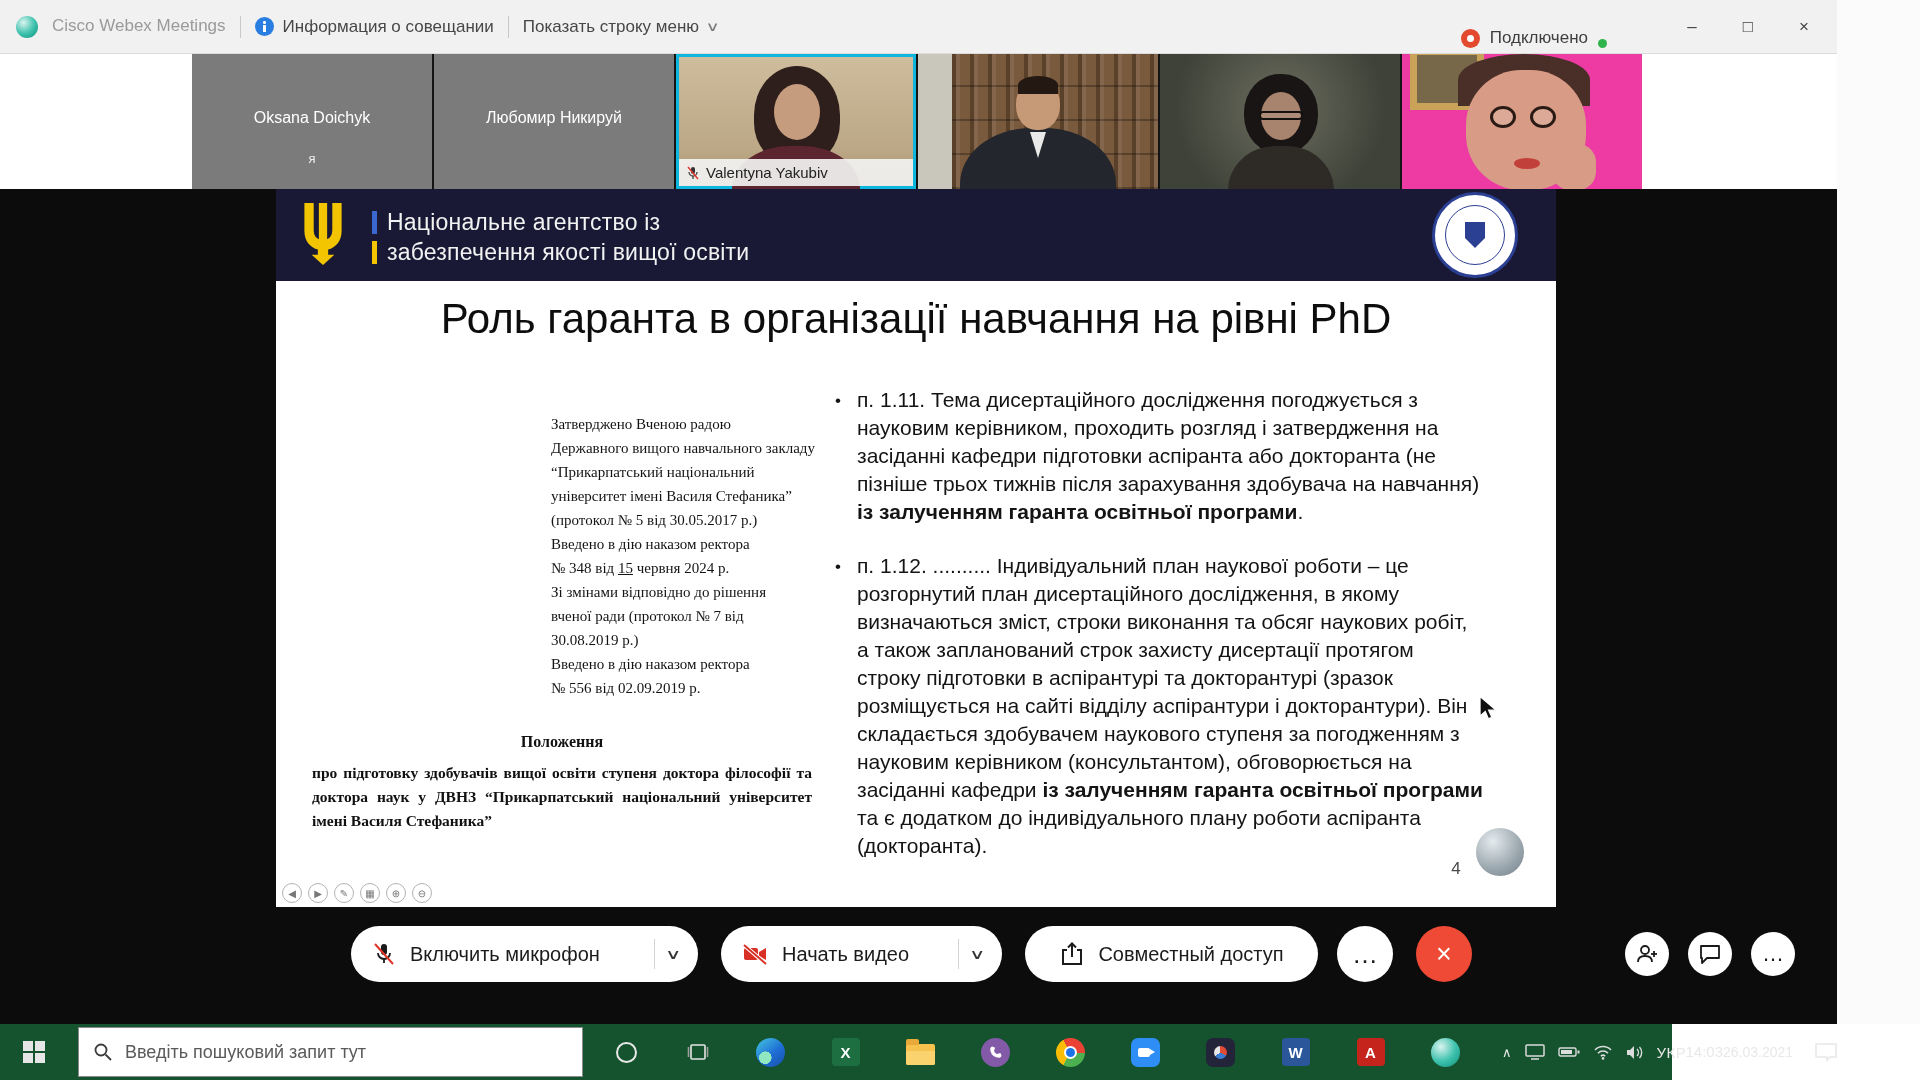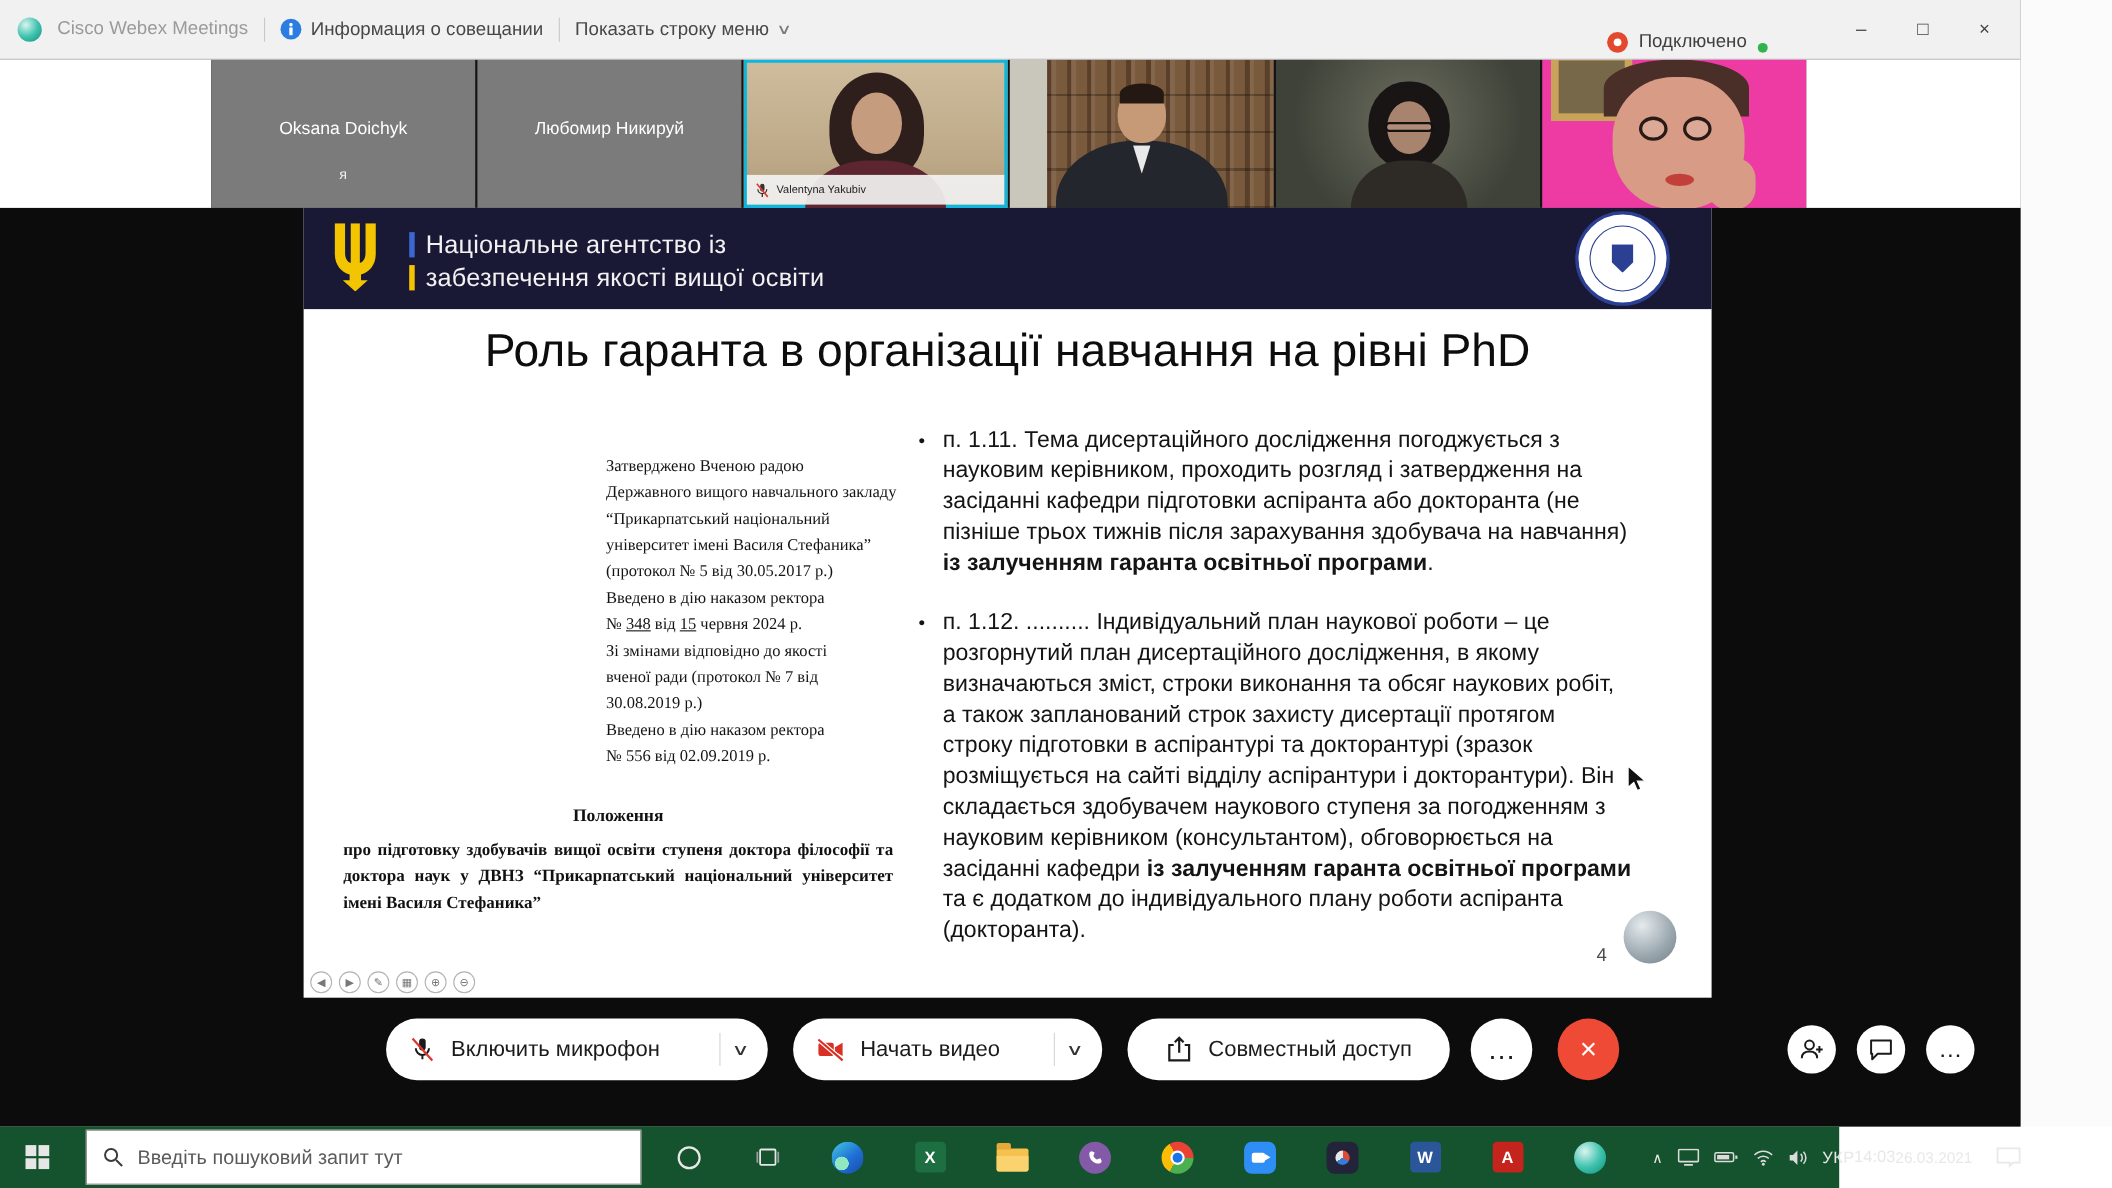--- a/index.html
+++ b/index.html
@@ -32,21 +32,21 @@
   .tile{width:240px;height:135px;position:relative;overflow:hidden;background:#7b7b7b}
   .pname{position:absolute;left:0;top:55px;width:100%;text-align:center;color:#fff;font-size:16px}
   .psub{position:absolute;left:0;top:97px;width:100%;text-align:center;color:rgba(255,255,255,.88);font-size:13px}
   .tile .blob{position:absolute}
   
   .t3{background:linear-gradient(180deg,#cfbd9e 0%,#bca886 70%,#a8946f 100%);box-shadow:inset 0 0 0 3px #0cb6dc}
   .t3 .hair{left:78px;top:12px;width:86px;height:98px;background:#2e1f1c;border-radius:50% 50% 42% 42%}
   .t3 .face{left:98px;top:30px;width:46px;height:56px;background:#c59c7e;border-radius:50%}
   .t3 .torso{left:56px;top:92px;width:128px;height:43px;background:#5d2530;border-radius:45% 45% 0 0/100% 100% 0 0}
   .vlabel{position:absolute;left:3px;right:3px;bottom:3px;height:27px;background:rgba(242,242,242,.92);display:flex;align-items:center;gap:7px;padding:0 8px;z-index:2}
-  .vlabel span{color:#222;font-size:10px}
+  .vlabel span{color:#222;font-size:15px}
   
   .t4{background:linear-gradient(90deg,#c9c6bb 0,#c9c6bb 14%,#7a5a3d 14%)}
   .t4 .books{left:14%;top:0;right:0;bottom:0;background:repeating-linear-gradient(90deg,rgba(30,15,5,.35) 0 4px,rgba(255,255,255,.07) 4px 8px,transparent 8px 18px),repeating-linear-gradient(0deg,rgba(0,0,0,.28) 0 2px,transparent 2px 34px)}
   .t4 .head{left:98px;top:24px;width:44px;height:52px;background:#c79a77;border-radius:50% 50% 46% 46%}
   .t4 .head::before{content:"";position:absolute;left:2px;top:-2px;width:40px;height:18px;background:#241812;border-radius:50% 50% 0 0}
   .t4 .torso{left:42px;top:74px;width:156px;height:62px;background:#23262c;border-radius:46% 46% 0 0/90% 90% 0 0}
   .t4 .shirt{left:112px;top:78px;width:16px;height:26px;background:#e9e9e9;clip-path:polygon(0 0,100% 0,50% 100%)}
   
   .t5{background:radial-gradient(circle at 50% 40%,#6a6d5e,#3f4238 72%)}
   .t5 .hair{left:84px;top:20px;width:74px;height:80px;background:#181514;border-radius:48%}
@@ -245,22 +245,22 @@
 
         <div class="slide-title">Роль гаранта в організації навчання на рівні PhD</div>
 
         <div class="approval">
           <div class="ap-line"><span>Затверджено Вченою радою</span></div>
           <div class="ap-line"><span>Державного вищого навчального закладу</span></div>
           <div class="ap-line"><span>“Прикарпатський національний</span></div>
           <div class="ap-line"><span>університет імені Василя Стефаника”</span></div>
           <div class="ap-line"><span>(протокол № 5 від 30.05.2017 р.)</span></div>
           <div class="ap-line"><span>Введено в дію наказом ректора</span></div>
-          <div class="ap-line"><span>№ </span><span style="text-decoration: underline;">348</span><span> від </span><span style="text-decoration: underline;">15</span><span> червня 2024 р.</span></div>
-          <div class="ap-line"><span>Зі змінами відповідно до якості</span></div>
+          <div class="ap-line"><span>№ </span><span style="">348</span><span> від </span><span style="text-decoration: underline;">15</span><span> червня 2024 р.</span></div>
+          <div class="ap-line"><span>Зі змінами відповідно до рішення</span></div>
           <div class="ap-line"><span>вченої ради (протокол № 7 від</span></div>
           <div class="ap-line"><span>30.08.2019 р.)</span></div>
           <div class="ap-line"><span>Введено в дію наказом ректора</span></div>
           <div class="ap-line"><span>№ 556 від 02.09.2019 р.</span></div>
         </div>
 
         <div class="reg-col">
           <div class="reg-head">Положення</div>
           <div class="reg-body">про підготовку здобувачів вищої освіти ступеня доктора філософії та доктора наук у ДВНЗ “Прикарпатський національний університет імені Василя Стефаника”</div>
         </div>

